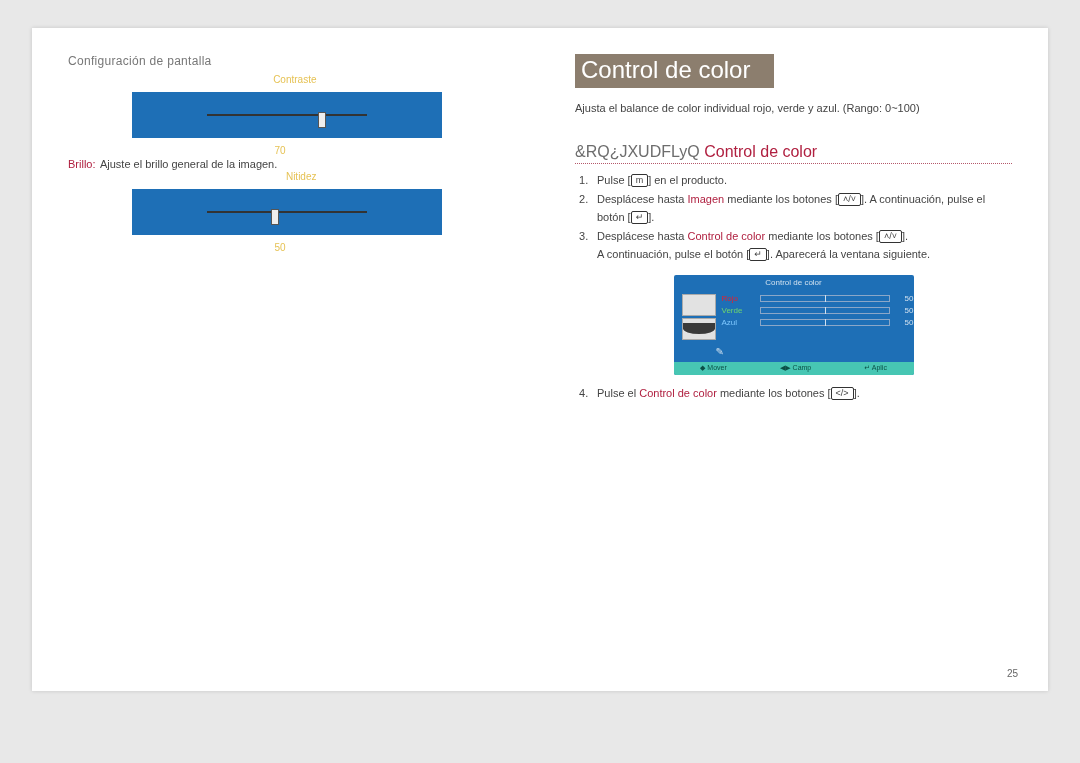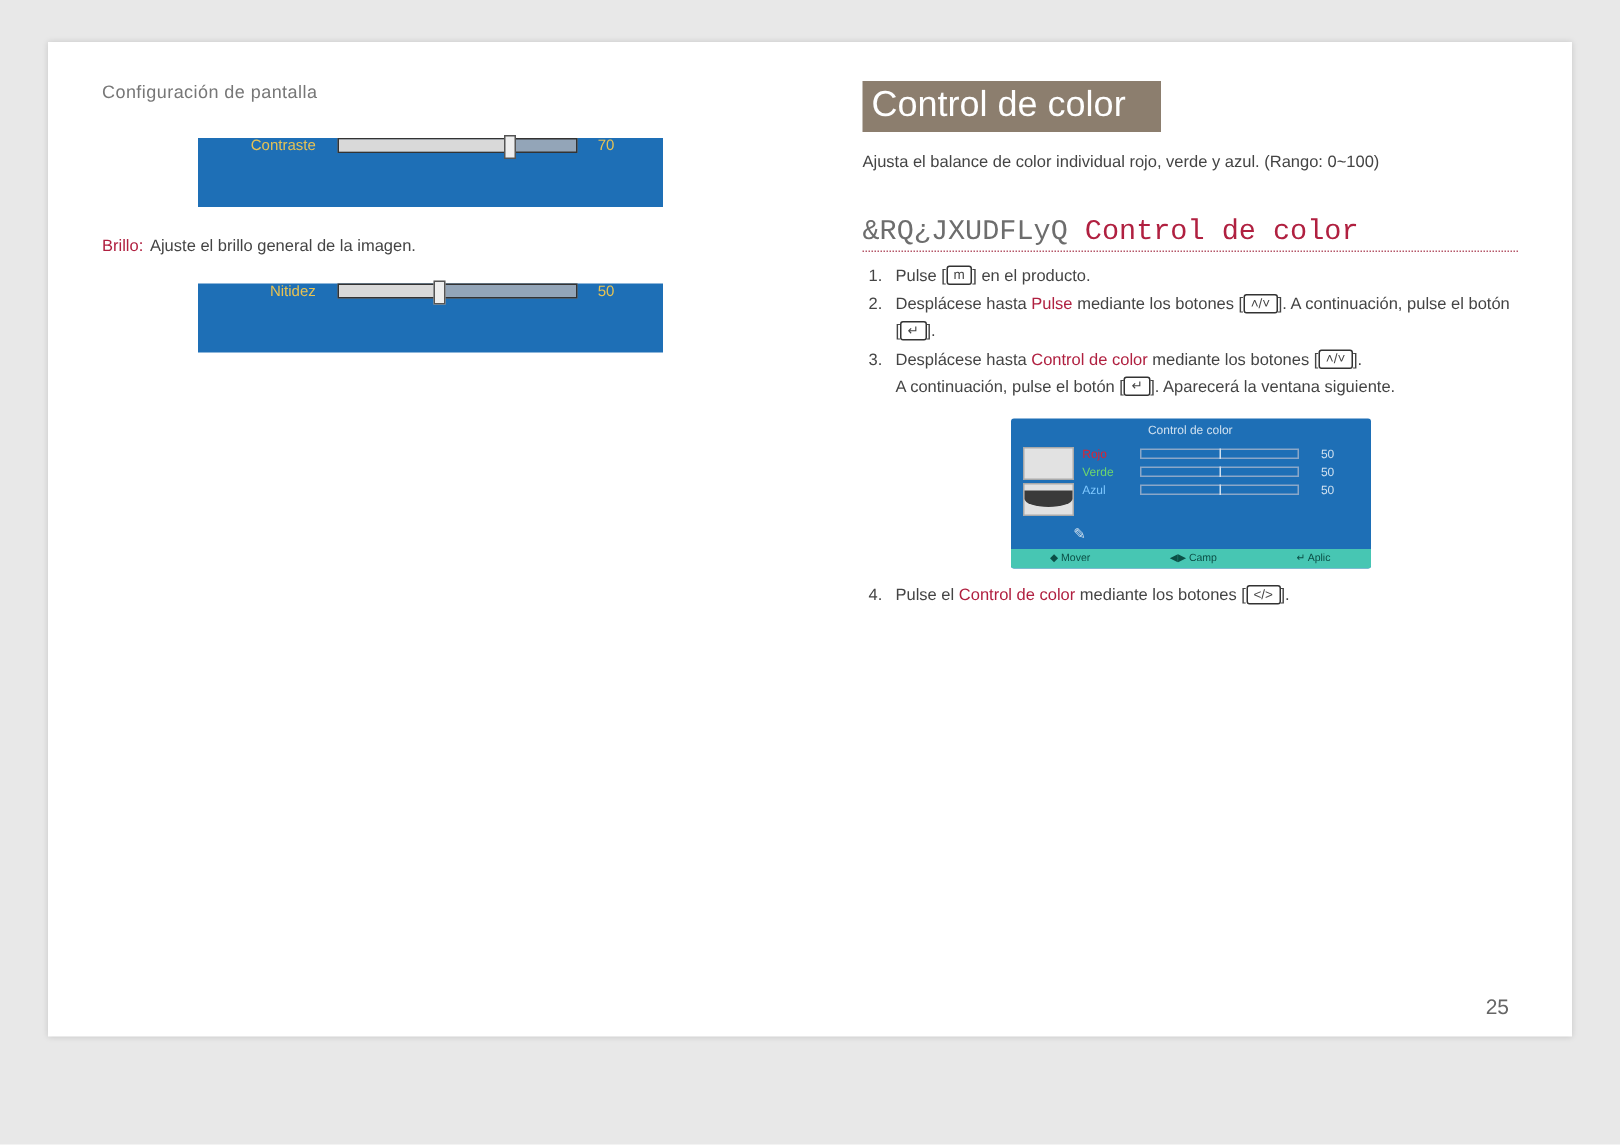--- a/index.html
+++ b/index.html
@@ -42,24 +42,25 @@
   .para { line-height: 1.5; margin-bottom: 10px; }
   .para .label-red { margin-right: 2px; }
 
   
   .slider-card {
     background: #1e6fb6;
     height: 46px;
     width: 310px;
     margin: 6px auto 18px auto;
     display: flex;
-    align-items: flex-start;
+    align-items: center;
     justify-content: center;
-    gap: 14px;
+    gap: 29px;
     padding: 0 14px;
+    flex-direction: column;
   }
   .slider-card .sl-label {
     color: #e6c254;
     font-size: 10px;
     width: 60px;
     text-align: right;
   }
   .slider-track {
     position: relative;
     height: 10px;
@@ -86,26 +87,25 @@
   .h-heading-bg {
     display: inline-block;
     background: #8c7e6e;
     color: #fff;
     font-size: 24px;
     font-weight: 400;
     padding: 2px 24px 4px 6px;
     margin-bottom: 12px;
   }
   .sub-heading {
-    font-size: 19px;
+    font-size: 16px;
     color: #6d6d6d;
     border-bottom: 1px dotted #b5586a;
     padding-bottom: 2px;
     margin: 16px 0 8px 0;
-    font-family: Liberation Mono, monospace;
   }
   .sub-heading .accent { color: #b02040; }
   ol.steps {
     list-style: none;
     counter-reset: step;
     padding-left: 4px;
   }
   ol.steps li {
     counter-increment: step;
     position: relative;
@@ -139,21 +139,21 @@
     position: relative;
     font-size: 8px;
   }
   .cc-title {
     text-align: center;
     color: #cfe0ef;
     padding: 3px 0;
   }
   .cc-body {
     display: flex;
-    padding: 4px 24px 6px 8px;
+    padding: 4px 0 6px 8px;
     gap: 6px;
   }
   .cc-thumbs {
     width: 34px;
     display: flex;
     flex-direction: column;
     gap: 2px;
   }
   .cc-thumb {
     height: 22px;
@@ -205,23 +205,23 @@
     background: #47c6b3;
     color: #0b4f46;
     display: flex;
     justify-content: space-around;
     padding: 2px 0 3px 0;
     font-size: 7px;
   }
 
   .page-number {
     text-align: right;
-    font-size: 14px;
+    font-size: 10px;
     color: #666;
-    padding: 6px 42px 12px 0;
+    padding: 6px 30px 12px 0;
   }
 </style>
 </head>
 <body>
 
 <div class="page">
   <div class="content">
 
     <div class="col">
       <div class="section-header">Configuración de pantalla</div>
@@ -256,21 +256,21 @@
 
       <div class="sub-heading">
         <span>&amp;RQ¿JXUDFLyQ </span><span class="accent">Control de color</span>
       </div>
 
       <ol class="steps">
         <li>
           <span>Pulse [</span><span class="icon-box">m</span><span>] en el producto.</span>
         </li>
         <li>
-          <span>Desplácese hasta </span><span class="label-red">Pulse</span><span> mediante los botones [</span><span class="icon-box">˄/˅</span><span>]. A continuación, pulse el botón [</span><span class="icon-box">↵</span><span>].</span>
+          <span>Desplácese hasta </span><span class="label-red">Imagen</span><span> mediante los botones [</span><span class="icon-box">˄/˅</span><span>]. A continuación, pulse el botón [</span><span class="icon-box">↵</span><span>].</span>
         </li>
         <li>
           <span>Desplácese hasta </span><span class="label-red">Control de color</span><span> mediante los botones [</span><span class="icon-box">˄/˅</span><span>].</span><br>
           <span>A continuación, pulse el botón [</span><span class="icon-box">↵</span><span>]. Aparecerá la ventana siguiente.</span>
         </li>
       </ol>
 
       <div class="cc-panel">
         <div class="cc-title">Control de color</div>
         <div class="cc-body">

